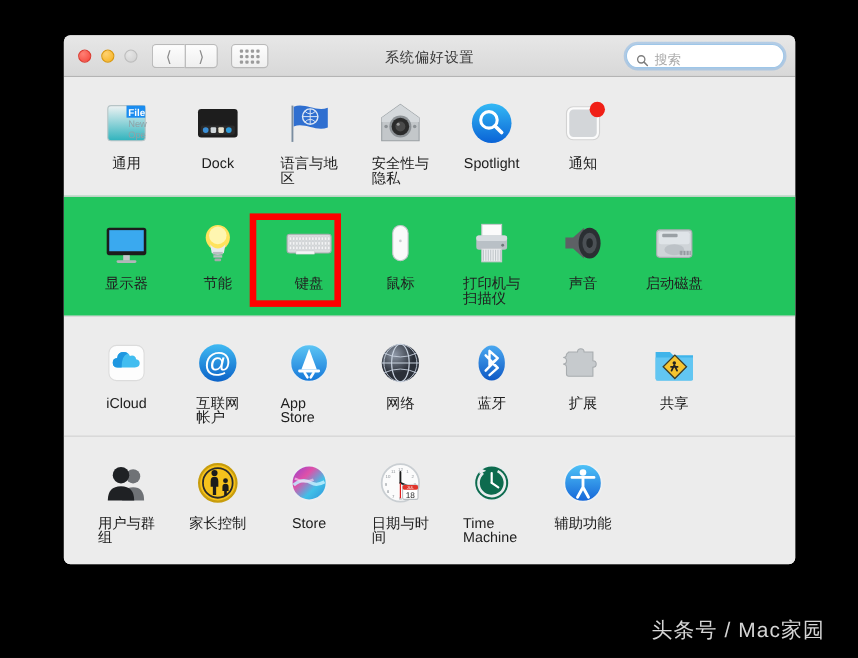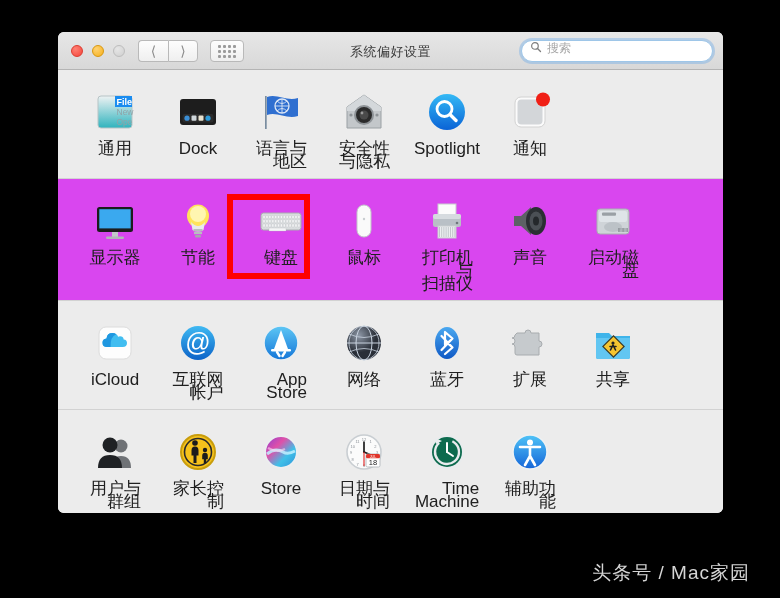--- a/index.html
+++ b/index.html
@@ -51,56 +51,56 @@
   .dotgrid i { width: 3px; height: 3px; background: #9b9b9b; border-radius: 1px; display: block; }
 
   #win-title {
     position: absolute; left: 0; right: 0; top: 11px;
     text-align: center;
     font-size: 13px; color: #3b3b3b; letter-spacing: .5px;
   }
 
   #search-box {
     position: absolute; right: 10px; top: 8px;
-    width: 192px; height: 22px;
+    width: 144px; height: 22px;
     background: #fff;
     border: 1px solid #9ec6e8;
     border-radius: 11px;
     box-shadow: 0 0 0 2px rgba(120,175,230,0.45);
-    display: flex; align-items: flex-start;
+    display: flex; align-items: flex-end;
     padding: 0 8px;
   }
   #search-icon { width: 12px; height: 12px; flex: 0 0 auto; margin-right: 5px; }
   #search-input {
     border: none; outline: none; background: transparent;
     font-family: inherit; font-size: 12px; color: #333; width: 100%;
   }
   #search-input::placeholder { color: #a8a8a8; }
 
   
   #body { position: relative; background: #ececec; height: 443px; }
   .row { position: relative; display: flex; padding: 12px 0 10px 0; }
   .row + .row { border-top: 1px solid #d2d2d2; }
-  .row.band { background: #d946ef; }
+  .row.band { background: #22c55e; }
 
   .cell {
     width: 83px;
     display: flex; flex-direction: column; align-items: center;
     padding-top: 6px;
     padding-left: 31px;
   }
   .icon-wrap {
     width: 48px; height: 48px;
     display: flex; align-items: center; justify-content: center;
     position: relative;
   }
   .label {
     margin-top: 6px;
-    font-size: 17px; line-height: 13px;
-    color: #202020; text-align: right;
+    font-size: 13px; line-height: 13px;
+    color: #202020; text-align: left;
     white-space: pre-line;
   }
   .cell.empty { visibility: hidden; }
 
   
   #highlight {
     position: absolute;
     left: 227px; top: 194px;
     width: 83px; height: 85px;
     border: 6px solid #ff0000;

